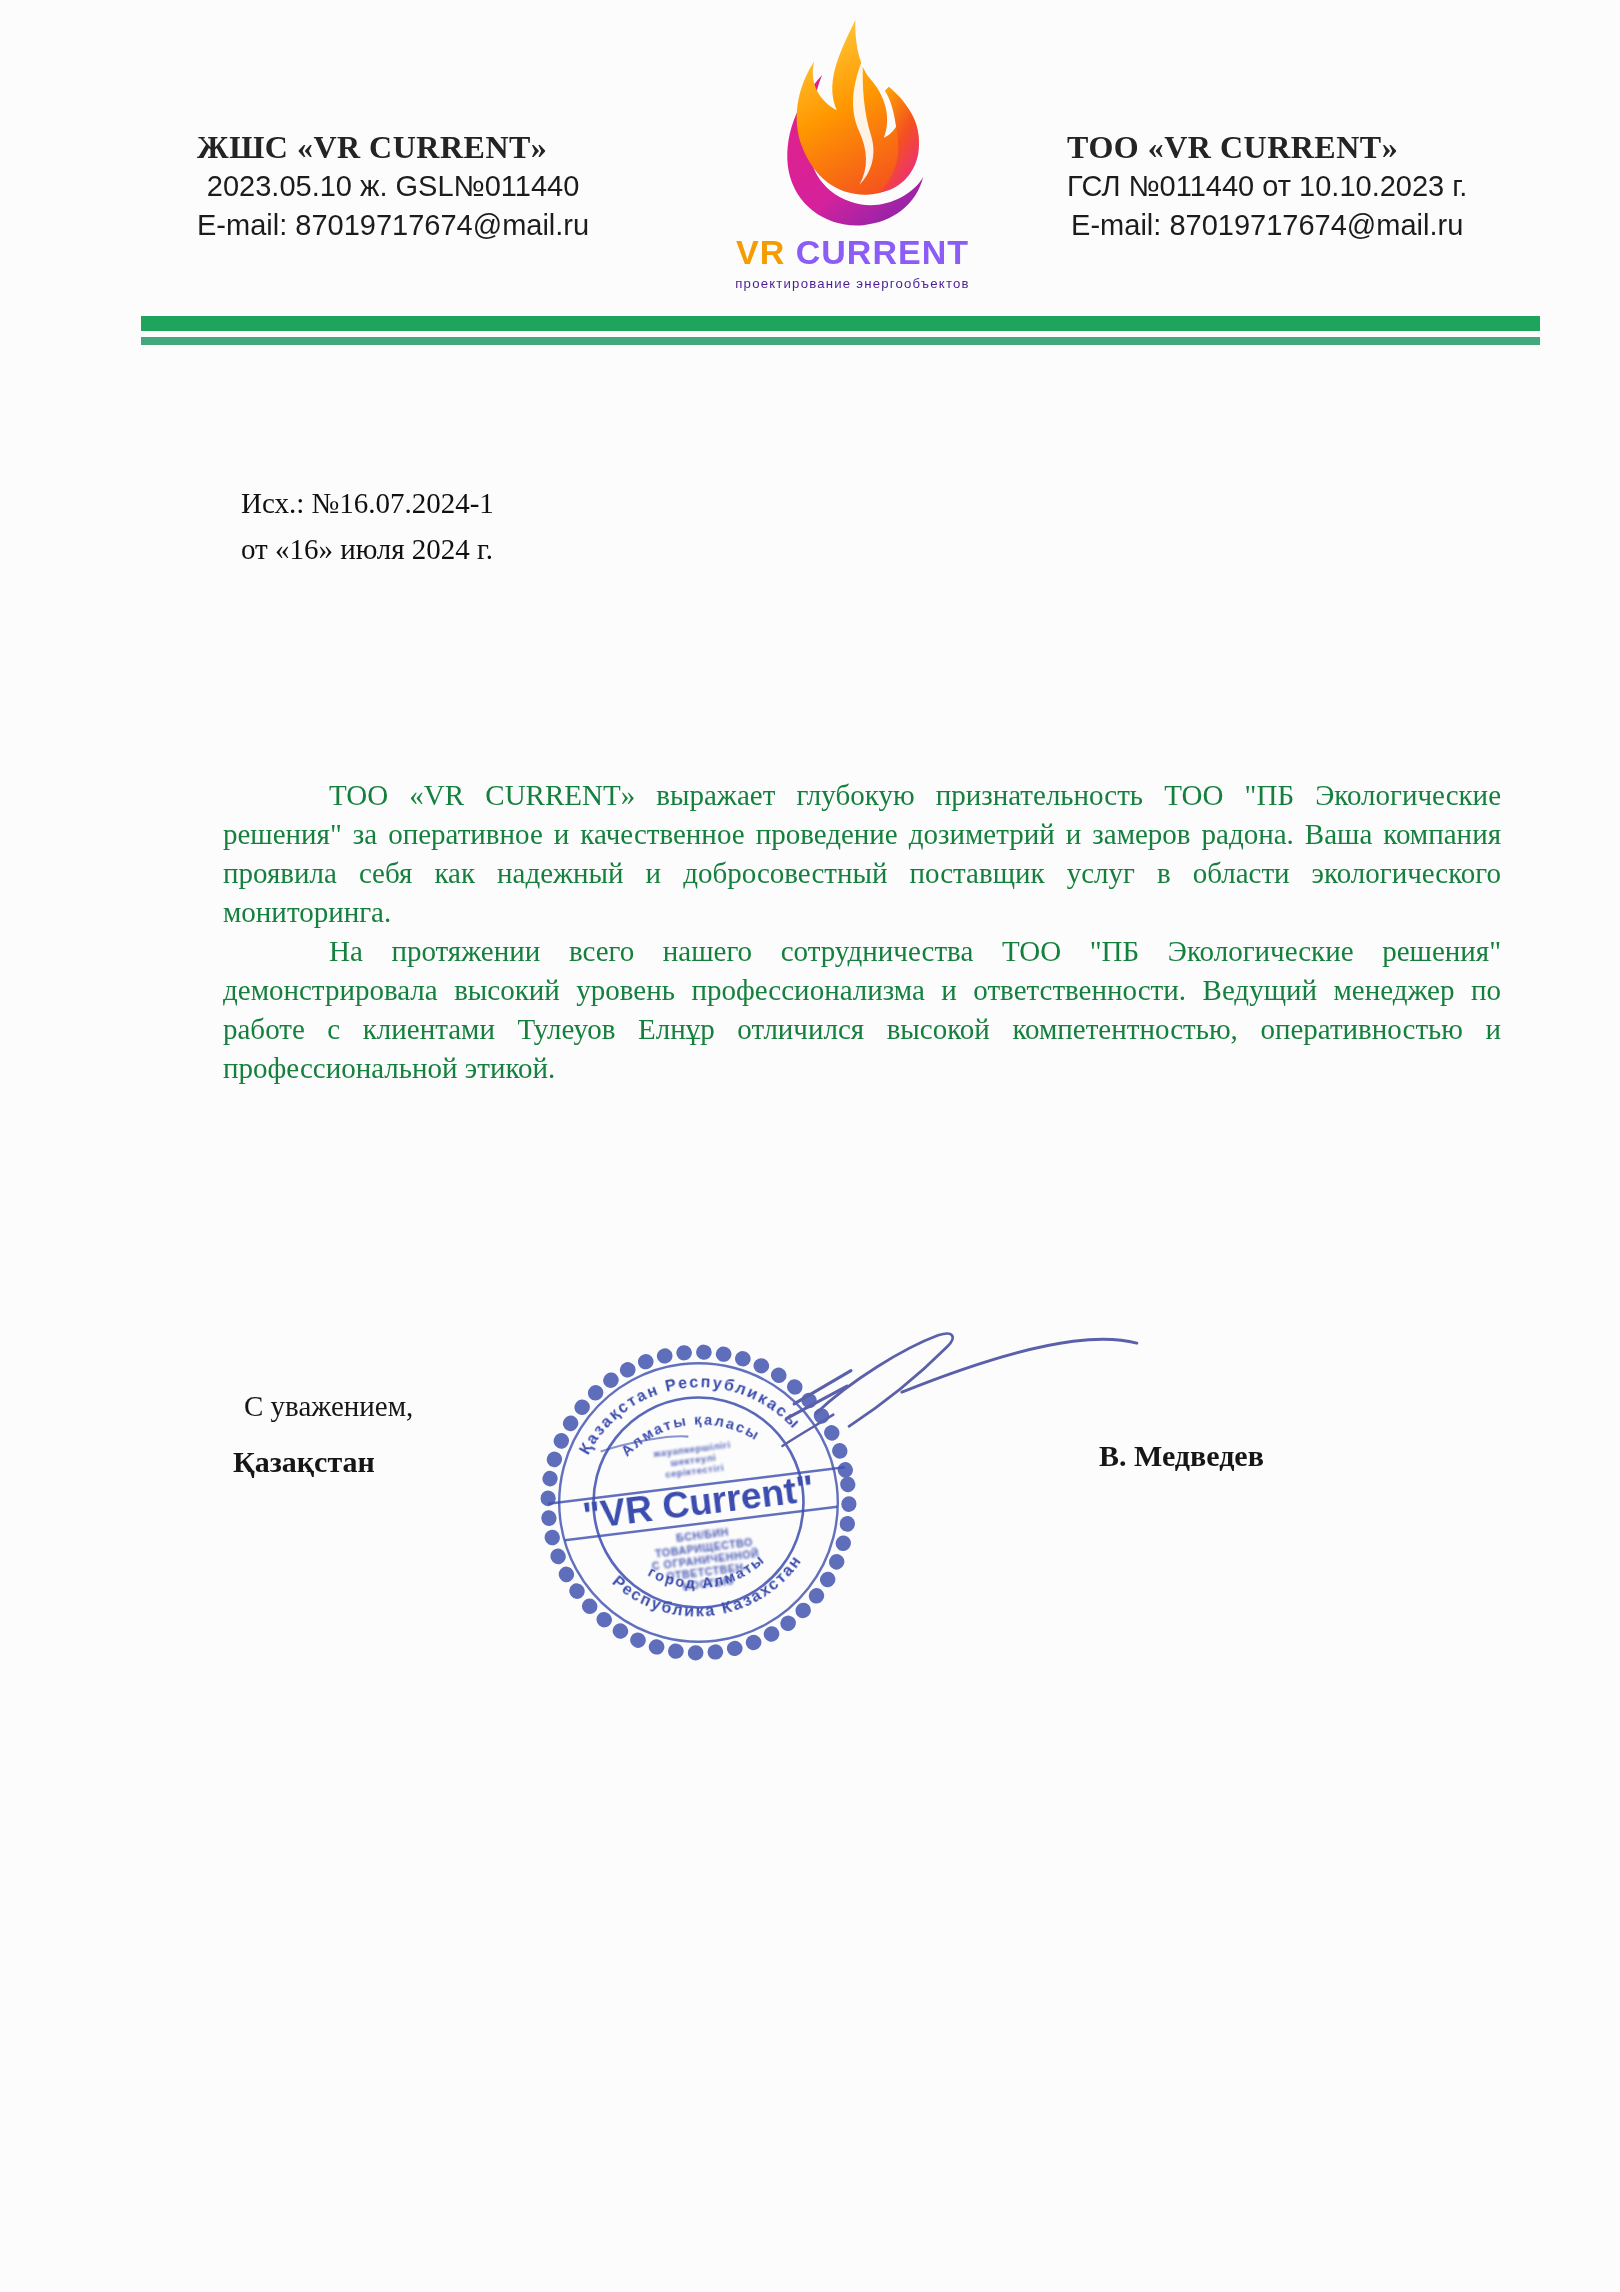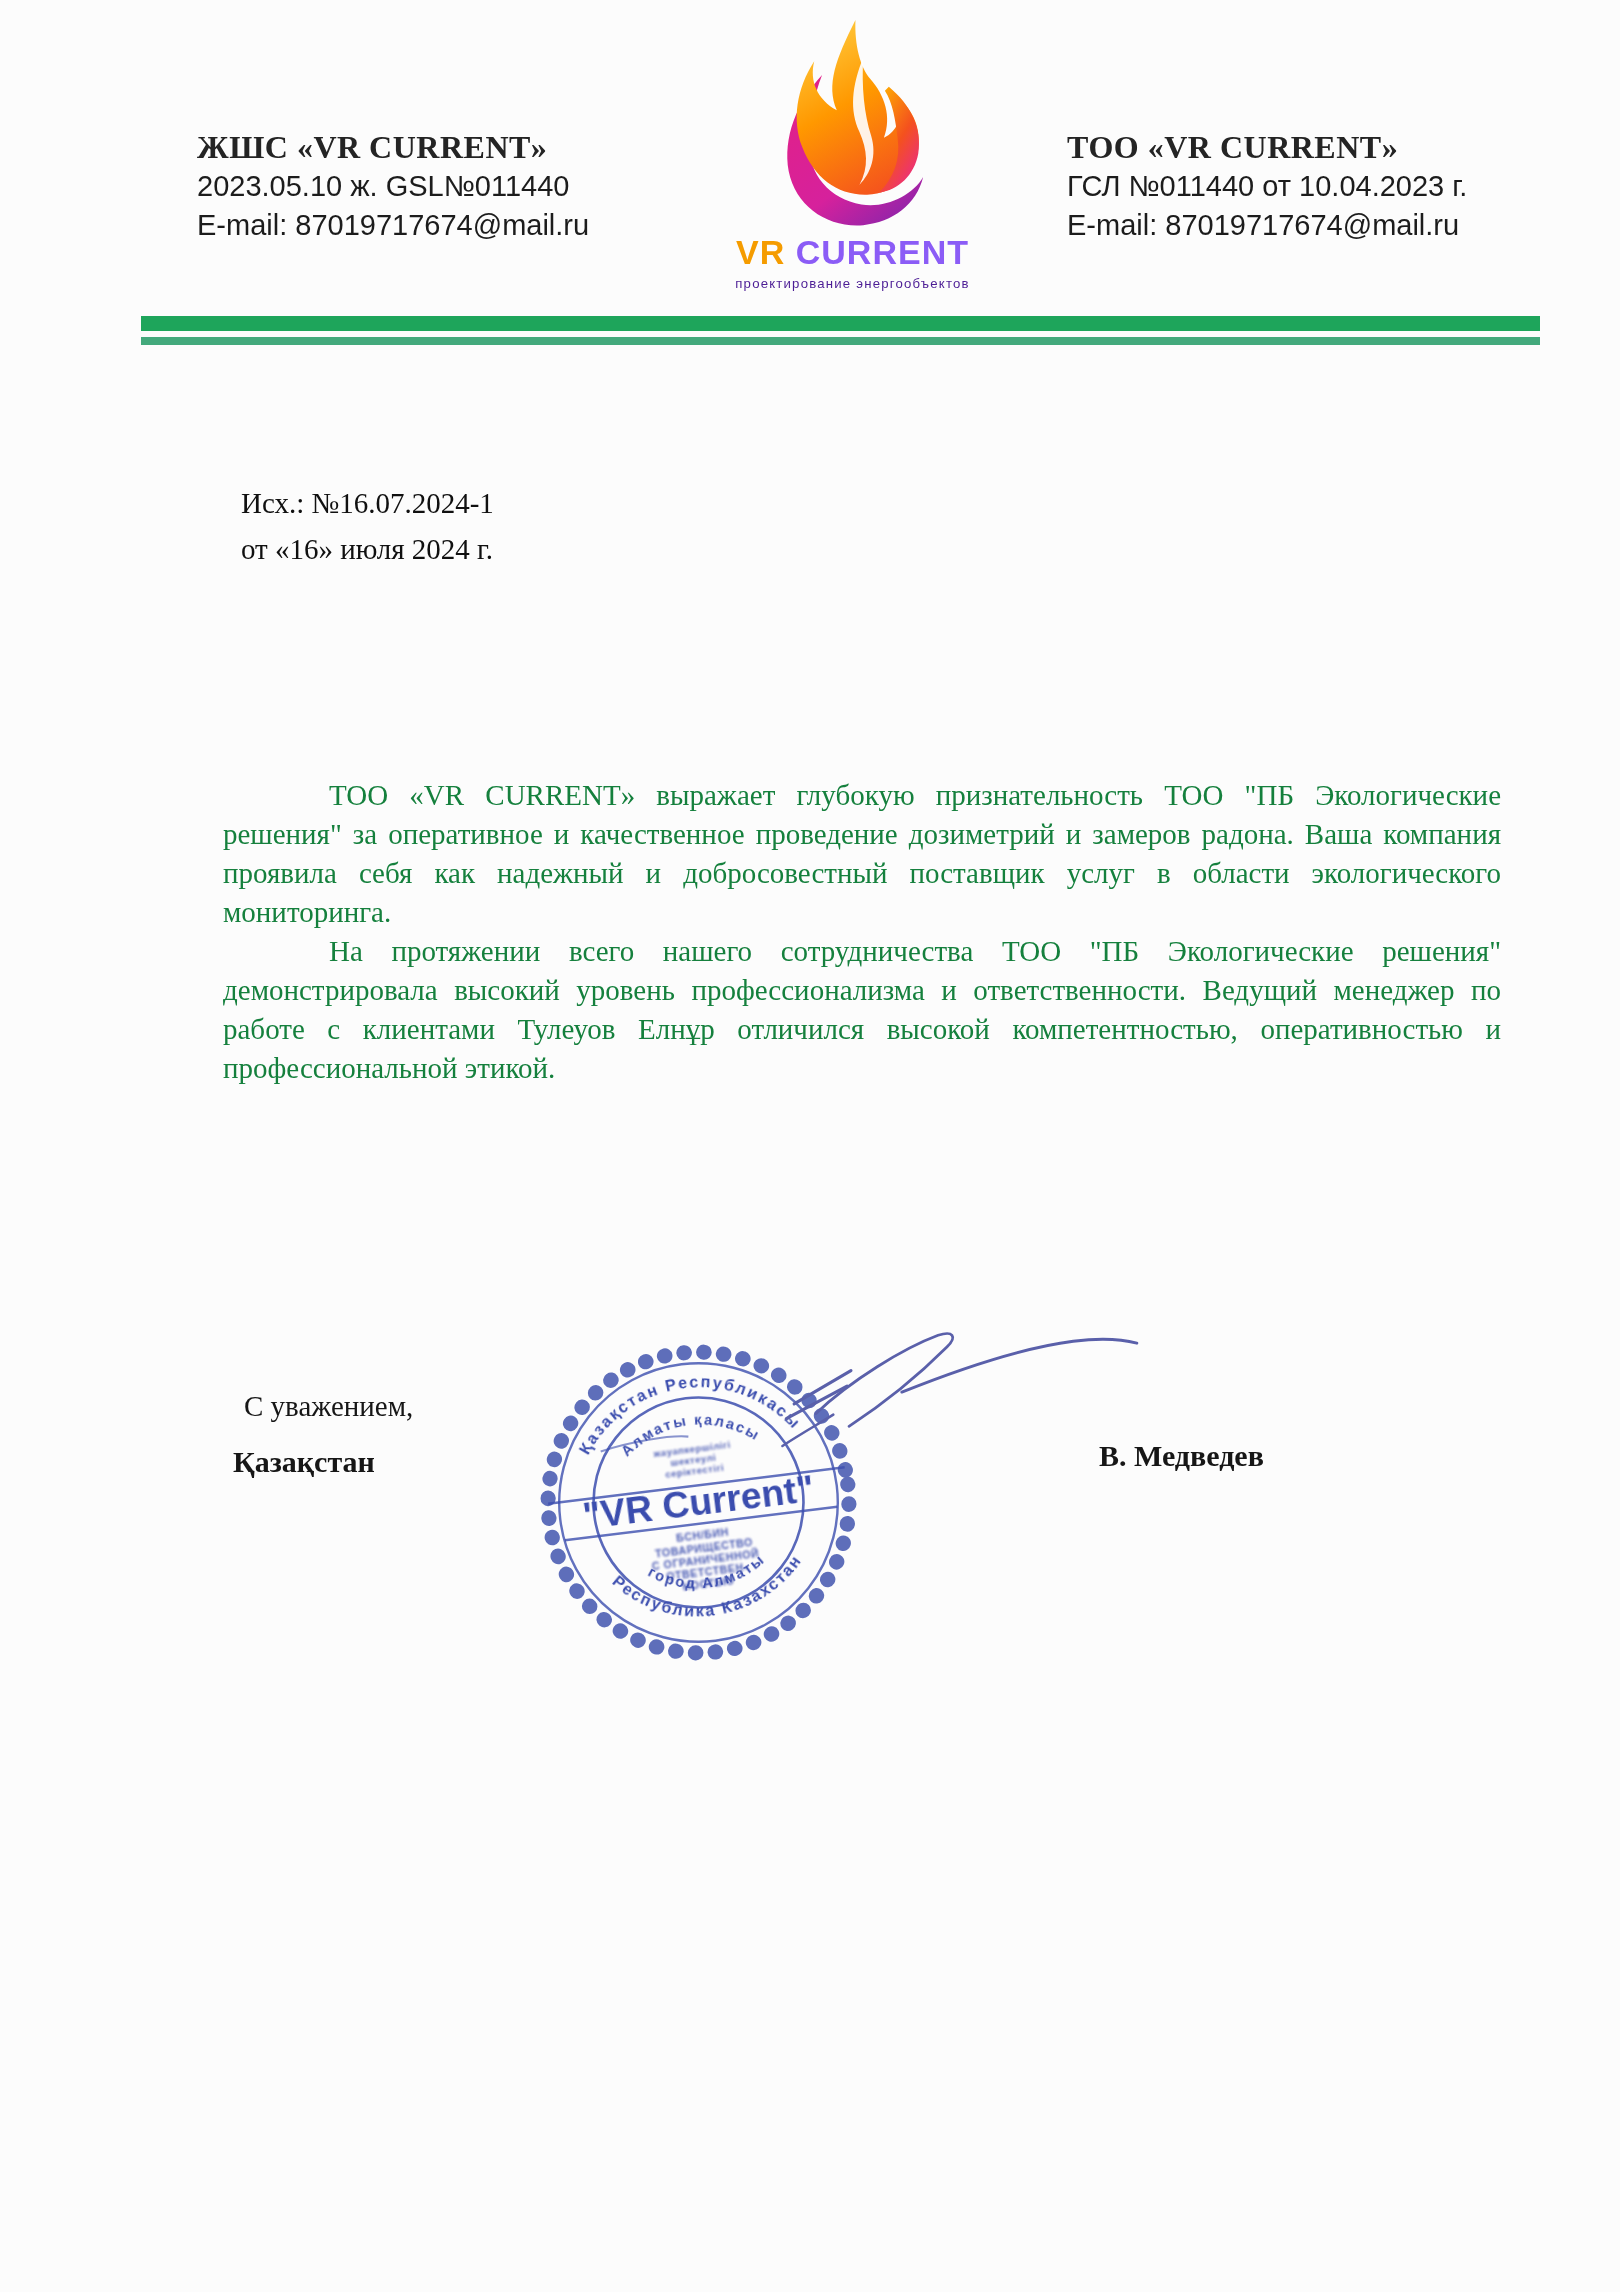--- a/index.html
+++ b/index.html
@@ -15,21 +15,21 @@
   .hdr-block{position:absolute;top:128px;}
   .hdr-left{left:197px;}
   .hdr-right{left:1067px;}
   .hdr-org{
     font-family:"Liberation Serif", serif;
     font-weight:bold;font-size:32px;line-height:39px;
     color:#242424;letter-spacing:0.5px;white-space:nowrap;
   }
   .hdr-line{
     font-family:"Liberation Sans", sans-serif;
-    font-size:29px;line-height:39px;color:#1c1c1c;white-space:nowrap;
+    font-size:29px;line-height:39px;color:#1c1c1c;white-space:nowrap;text-align:center;
   }
   
   .logo-wrap{position:absolute;left:730px;top:17.6px;width:245px;text-align:center;}
   .flame{display:block;margin:0 auto;}
   .brand{
     font-family:"Liberation Sans", sans-serif;
     font-weight:bold;font-size:34px;line-height:37px;letter-spacing:1px;
     white-space:nowrap;margin-top:2px;
   }
   .brand .vr{color:#f59c00;}
@@ -70,21 +70,21 @@
 <div class="page">
 
   <div class="hdr-block hdr-left">
     <div class="hdr-org">ЖШС «VR CURRENT»</div>
     <div class="hdr-line">2023.05.10 ж. GSL№011440</div>
     <div class="hdr-line">E-mail: 87019717674@mail.ru</div>
   </div>
 
   <div class="hdr-block hdr-right">
     <div class="hdr-org">ТОО «VR CURRENT»</div>
-    <div class="hdr-line">ГСЛ №011440 от 10.04.2023 г.</div>
+    <div class="hdr-line">ГСЛ №011440 от 10.10.2023 г.</div>
     <div class="hdr-line">E-mail: 87019717674@mail.ru</div>
   </div>
 
   <div class="logo-wrap">
     <svg class="flame" width="167" height="214" viewBox="0 0 170 218">
       <defs>
         <linearGradient id="gFire" x1="0.3" y1="0" x2="0.7" y2="1">
           <stop offset="0" stop-color="#ffc93c"></stop>
           <stop offset="0.45" stop-color="#ff9800"></stop>
           <stop offset="1" stop-color="#f4511e"></stop>

